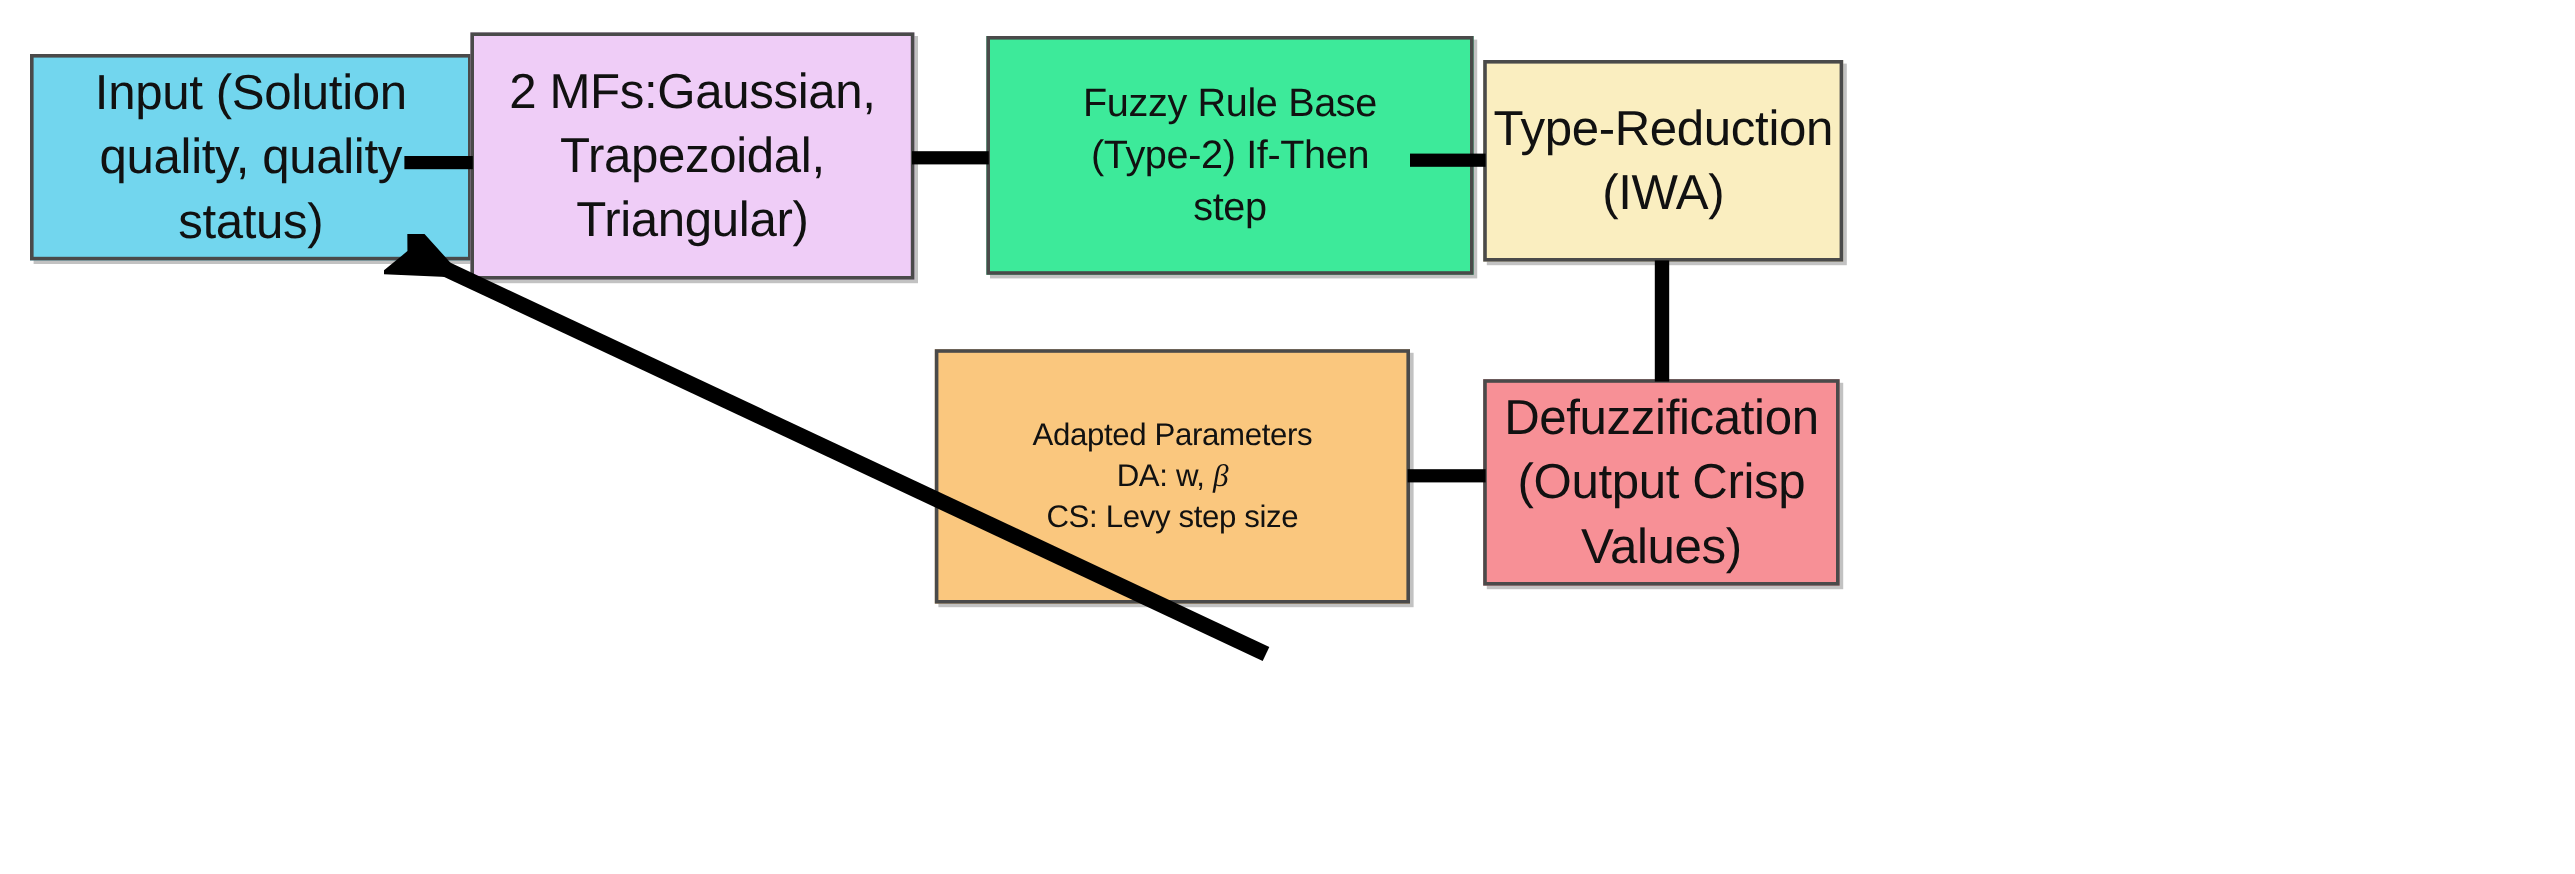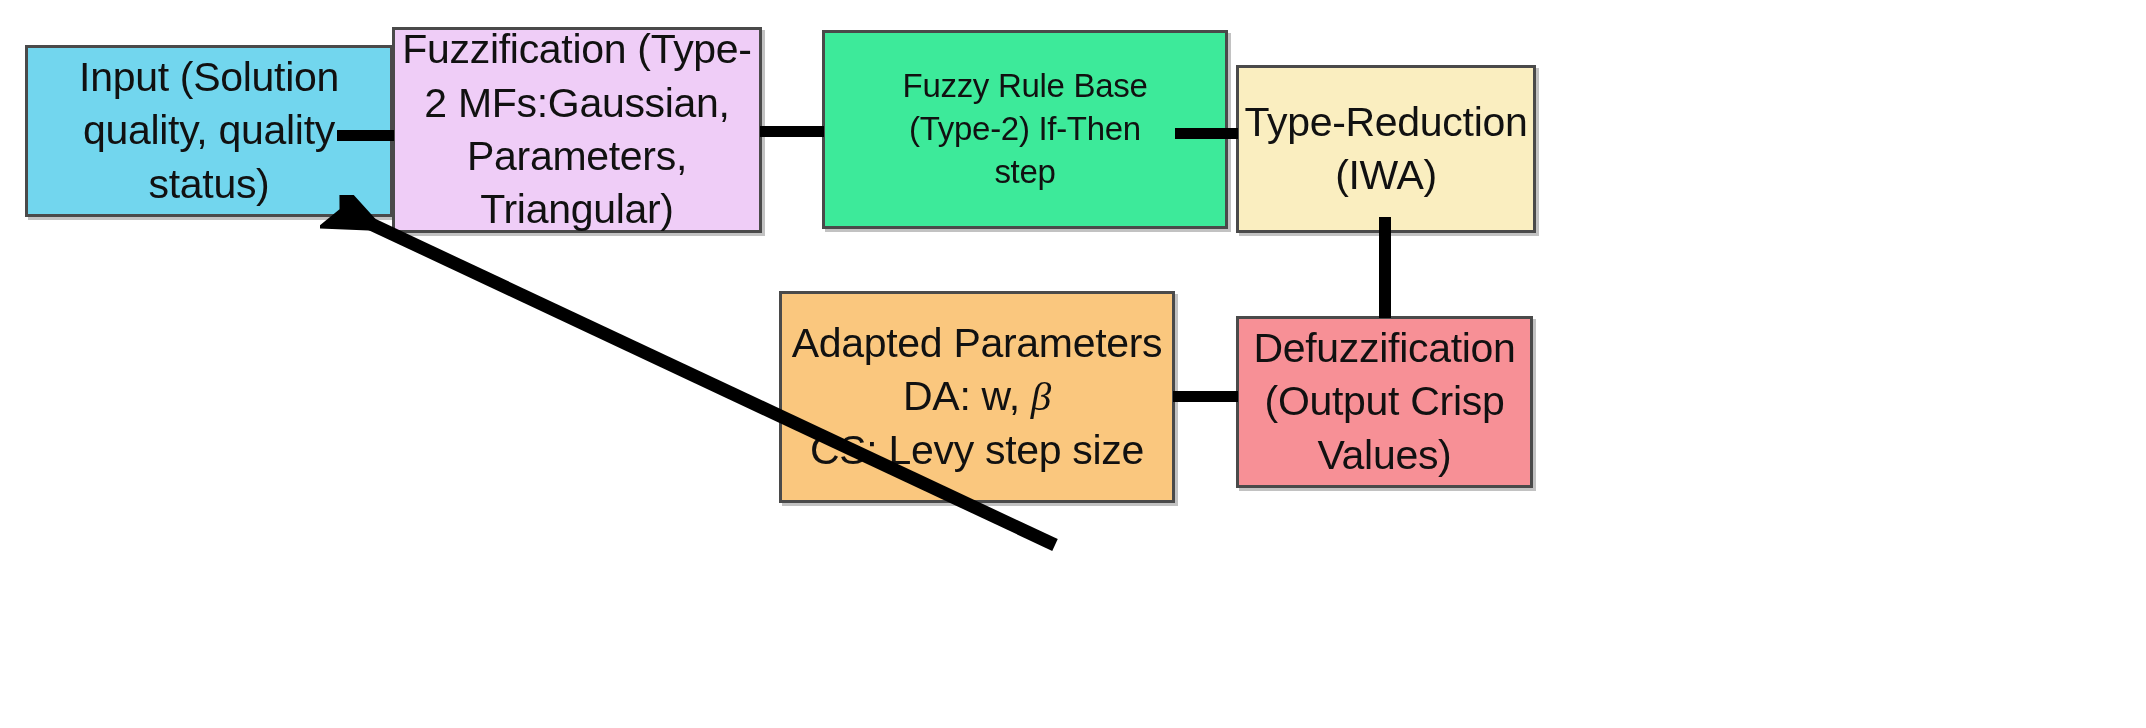--- a/index.html
+++ b/index.html
@@ -17,22 +17,22 @@
     line-height:1.30;
     letter-spacing:-0.3px;
     box-shadow:3px 3px 0 rgba(120,120,120,0.45);
   }
   .node .txt{padding:0 10px;width:100%;}
   .node .line{display:block;white-space:nowrap;}
 
   #node-input      {left:25px;  top:45px;  width:368px; height:172px; background:#72D6EE; font-size:41px;}
   #node-fuzzif     {left:392px; top:27px;  width:370px; height:206px; background:#EFCDF7; font-size:41px;}
   #node-rulebase   {left:822px; top:30px;  width:406px; height:199px; background:#3DEA9A; font-size:33px;}
-  #node-typered    {left:1236px;top:50px;  width:300px; height:168px; background:#FAEEC0; font-size:41px;margin-top:15px;}
-  #node-adapted    {left:779px; top:291px; width:396px; height:212px; background:#FAC77E; font-size:41px;}
+  #node-typered    {left:1236px;top:50px;  width:300px; height:168px; background:#FAEEC0; font-size:41px;}
+  #node-adapted    {left:779px; top:291px; width:396px; height:212px; background:#FAC77E; font-size:26px;}
   #node-defuzz     {left:1236px;top:316px; width:297px; height:172px; background:#F79096; font-size:41px;}
 
   .beta{font-style:italic;font-family:"Liberation Serif",serif;}
 
   .conn{position:absolute;background:#000;}
   #conn-input-fuzzif   {left:337px;  top:130px; width:57px;  height:11px;}
   #conn-fuzzif-rule    {left:760px;  top:126px; width:64px;  height:11px;}
   #conn-rule-typered   {left:1175px; top:128px; width:63px;  height:11px;}
   #conn-typered-defuzz {left:1379px; top:217px; width:12px;  height:101px;}
   #conn-adapted-defuzz {left:1173px; top:391px; width:65px;  height:11px;}
@@ -47,23 +47,22 @@
   <div class="node" id="node-input">
     <div class="txt">
       <span class="line">Input (Solution</span>
       <span class="line">quality, quality</span>
       <span class="line">status)</span>
     </div>
   </div>
 
   <div class="node" id="node-fuzzif">
     <div class="txt">
-      <span class="line">Fuzzification (Type-</span>
       <span class="line">2 MFs:Gaussian,</span>
-      <span class="line">Parameters,</span>
+      <span class="line">Trapezoidal,</span>
       <span class="line">Triangular)</span>
     </div>
   </div>
 
   <div class="node" id="node-rulebase">
     <div class="txt">
       <span class="line">Fuzzy Rule Base</span>
       <span class="line">(Type-2) If-Then</span>
       <span class="line">step</span>
     </div>

